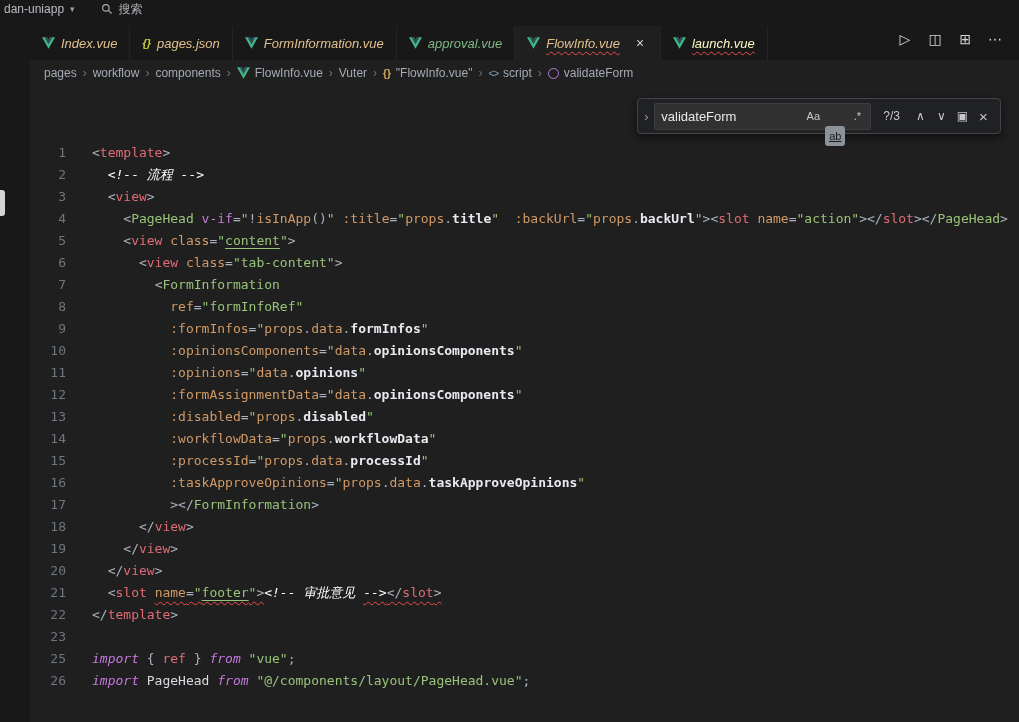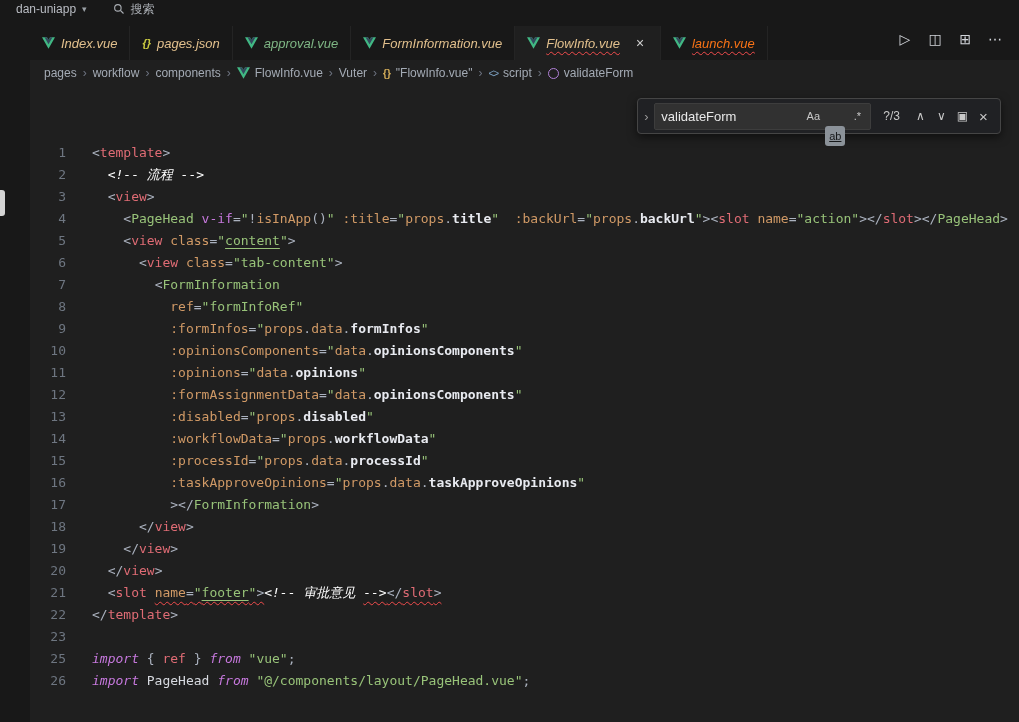--- a/index.html
+++ b/index.html
@@ -1,39 +1,39 @@
 <!DOCTYPE html>
 <html><head>
 <meta charset="utf-8">
 <style>
   html,body{margin:0;padding:0;background:#111;}
   .screen{position:relative;width:1019px;height:722px;background:#1f1f1f;overflow:hidden;
           font-family:"Liberation Sans",sans-serif;color:#ccc;}
 
   
-  .titlebar{height:18px;background:#181818;display:flex;align-items:center;padding-left:16px;gap:26px;
+  .titlebar{height:18px;background:#181818;display:flex;align-items:center;padding-left:4px;gap:26px;
             font-size:12px;color:#b9bcc3;}
   .tb-left{display:flex;align-items:center;gap:6px;cursor:pointer;}
   .tb-chev{font-size:9px;color:#9aa0a6;}
   .tb-search{display:flex;align-items:center;gap:6px;color:#a9adb3;cursor:pointer;}
 
   
   .leftstrip{position:absolute;left:0;top:18px;bottom:0;width:30px;background:#181818;}
   .pill{position:absolute;left:0;top:172px;width:5px;height:26px;background:#d4d4d4;border-radius:0 3px 3px 0;}
 
   .main{position:absolute;left:30px;top:18px;right:0;bottom:0;display:flex;flex-direction:column;}
 
   
   .tabbar{height:42px;background:#181818;display:flex;align-items:flex-end;}
   .tabs{display:flex;height:34px;}
   .tab{display:flex;align-items:center;gap:6px;padding:0 12px;height:34px;background:#181818;
        border-right:1px solid #242424;font-size:13px;color:#9d9d9d;cursor:pointer;white-space:nowrap;font-style:italic;}
   .tab.active{background:#1f1f1f;}
   .tab-close{margin-left:6px;width:16px;text-align:center;color:#cfcfcf;font-size:14px;border-radius:3px;}
-  .c-gold{color:#e2c08d;} .c-green{color:#7fb785;} .c-orange{color:#f97316;}
+  .c-gold{color:#e2c08d;} .c-green{color:#7fb785;} .c-orange{color:#fef9c3;}
   .wavy{text-decoration-line:underline;text-decoration-style:wavy;text-decoration-color:#f14c4c;
         text-underline-offset:3px;text-decoration-thickness:1px;}
   .icon{display:inline-flex;align-items:center;justify-content:center;}
   .icon.json{color:#cbcb41;font-weight:bold;font-size:11px;}
   .icon.obj{color:#d8b05a;font-weight:bold;font-size:10px;}
   .icon.scr{color:#7ca0c0;font-size:10px;letter-spacing:-1px;}
   .icon.mth{width:9px;height:9px;border:1.5px solid #b180d7;border-radius:50%;}
   .tab-actions{margin-left:auto;display:flex;align-items:center;gap:6px;padding:0 12px;height:42px;}
   .ed-action{width:24px;height:24px;display:flex;align-items:center;justify-content:center;
              color:#d2d5da;font-size:14px;border-radius:4px;cursor:pointer;}
@@ -128,30 +128,30 @@
             <span class="icon json">{}</span>
             <span class="tab-label c-gold">pages.json</span>
           </div>
           <div class="tab">
             <span class="icon vue">
               <svg width="13" height="12" viewBox="0 0 24 21">
                 <path fill="#41b883" d="M14.9 0 12 4.9 9.1 0H0l12 21L24 0z"></path>
                 <path fill="#34495e" d="M14.9 0 12 4.9 9.1 0H4.6L12 12.9 19.4 0z"></path>
               </svg>
             </span>
+            <span class="tab-label c-gold">FormInformation.vue</span>
+          </div>
+          <div class="tab">
+            <span class="icon vue">
+              <svg width="13" height="12" viewBox="0 0 24 21">
+                <path fill="#41b883" d="M14.9 0 12 4.9 9.1 0H0l12 21L24 0z"></path>
+                <path fill="#34495e" d="M14.9 0 12 4.9 9.1 0H4.6L12 12.9 19.4 0z"></path>
+              </svg>
+            </span>
             <span class="tab-label c-green">approval.vue</span>
-          </div>
-          <div class="tab">
-            <span class="icon vue">
-              <svg width="13" height="12" viewBox="0 0 24 21">
-                <path fill="#41b883" d="M14.9 0 12 4.9 9.1 0H0l12 21L24 0z"></path>
-                <path fill="#34495e" d="M14.9 0 12 4.9 9.1 0H4.6L12 12.9 19.4 0z"></path>
-              </svg>
-            </span>
-            <span class="tab-label c-gold">FormInformation.vue</span>
           </div>
           <div class="tab active">
             <span class="icon vue">
               <svg width="13" height="12" viewBox="0 0 24 21">
                 <path fill="#41b883" d="M14.9 0 12 4.9 9.1 0H0l12 21L24 0z"></path>
                 <path fill="#34495e" d="M14.9 0 12 4.9 9.1 0H4.6L12 12.9 19.4 0z"></path>
               </svg>
             </span>
             <span class="tab-label c-gold wavy">FlowInfo.vue</span>
             <span class="tab-close">×</span>

